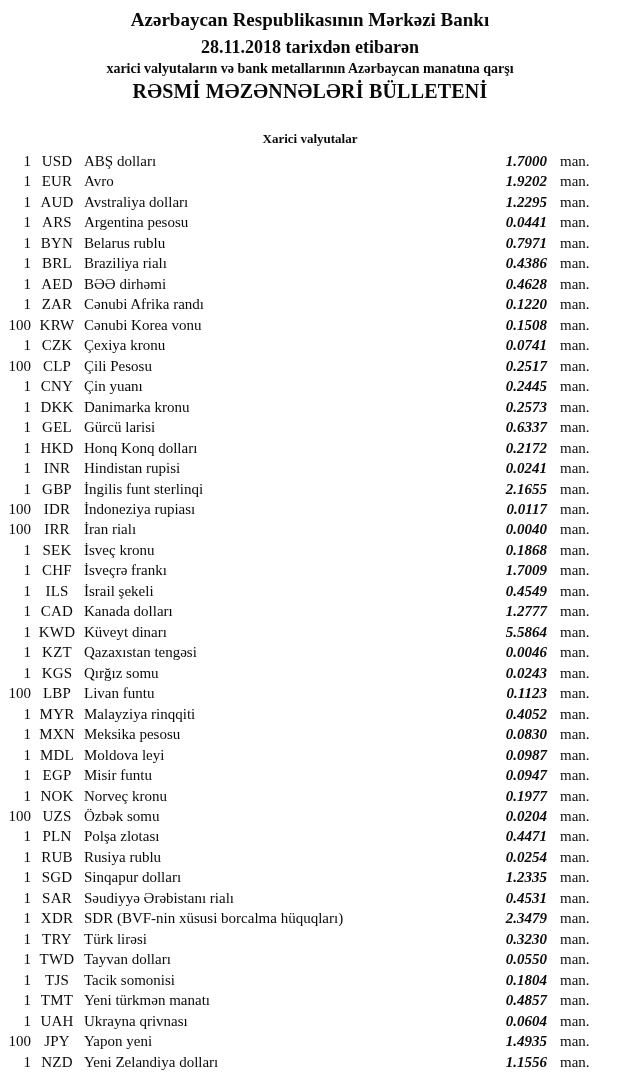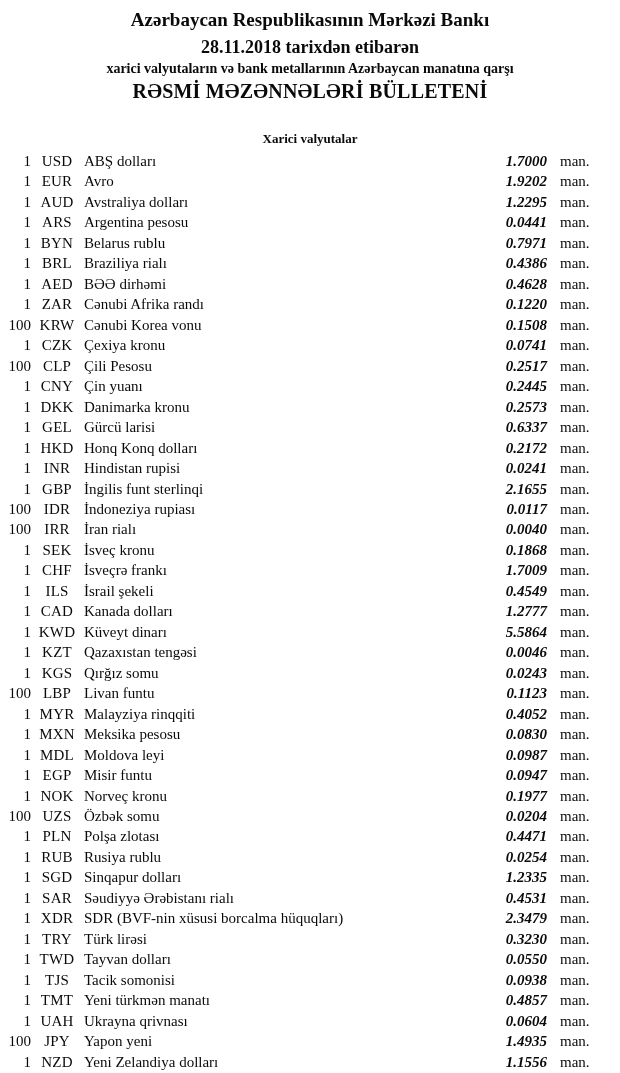--- a/index.html
+++ b/index.html
@@ -425,21 +425,21 @@
     <span class="code">TWD</span>
     <span class="name">Tayvan dolları</span>
     <span class="rate">0.0550</span>
     <span class="unit">man.</span>
   </div>
 
   <div class="row">
     <span class="qty">1</span>
     <span class="code">TJS</span>
     <span class="name">Tacik somonisi</span>
-    <span class="rate">0.0938</span>
+    <span class="rate">0.1804</span>
     <span class="unit">man.</span>
   </div>
 
   <div class="row">
     <span class="qty">1</span>
     <span class="code">TMT</span>
     <span class="name">Yeni türkmən manatı</span>
     <span class="rate">0.4857</span>
     <span class="unit">man.</span>
   </div>

